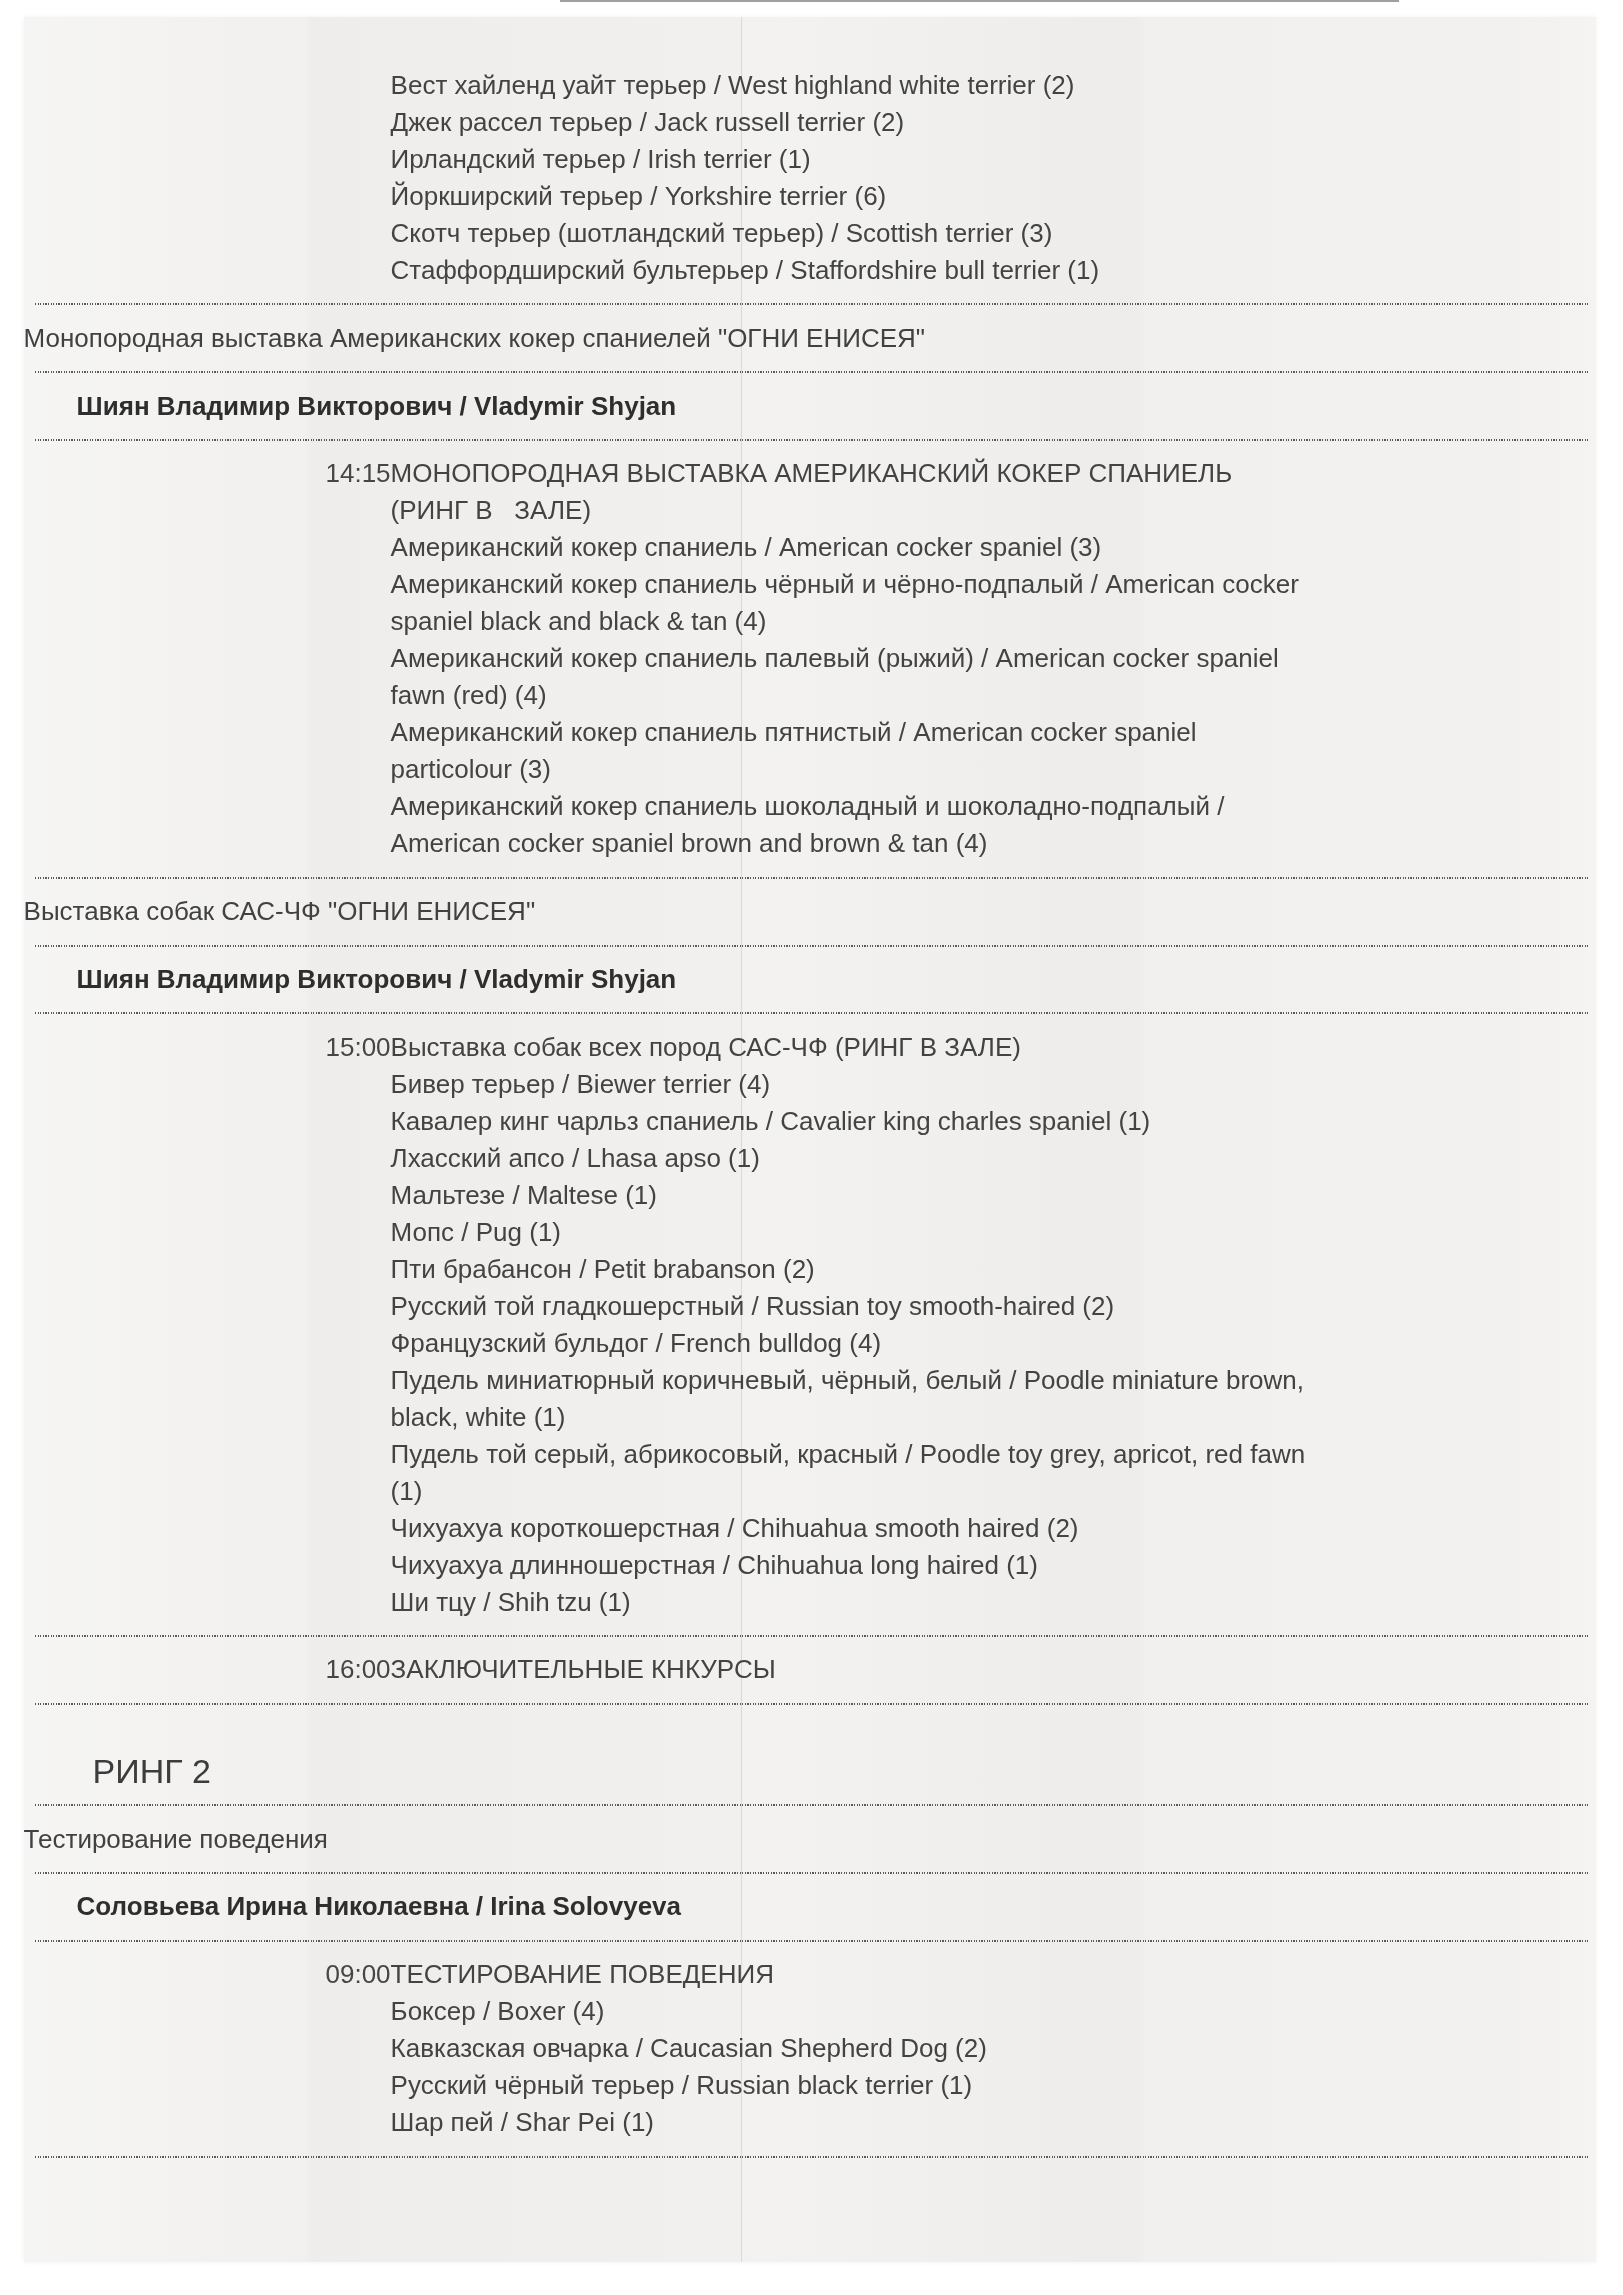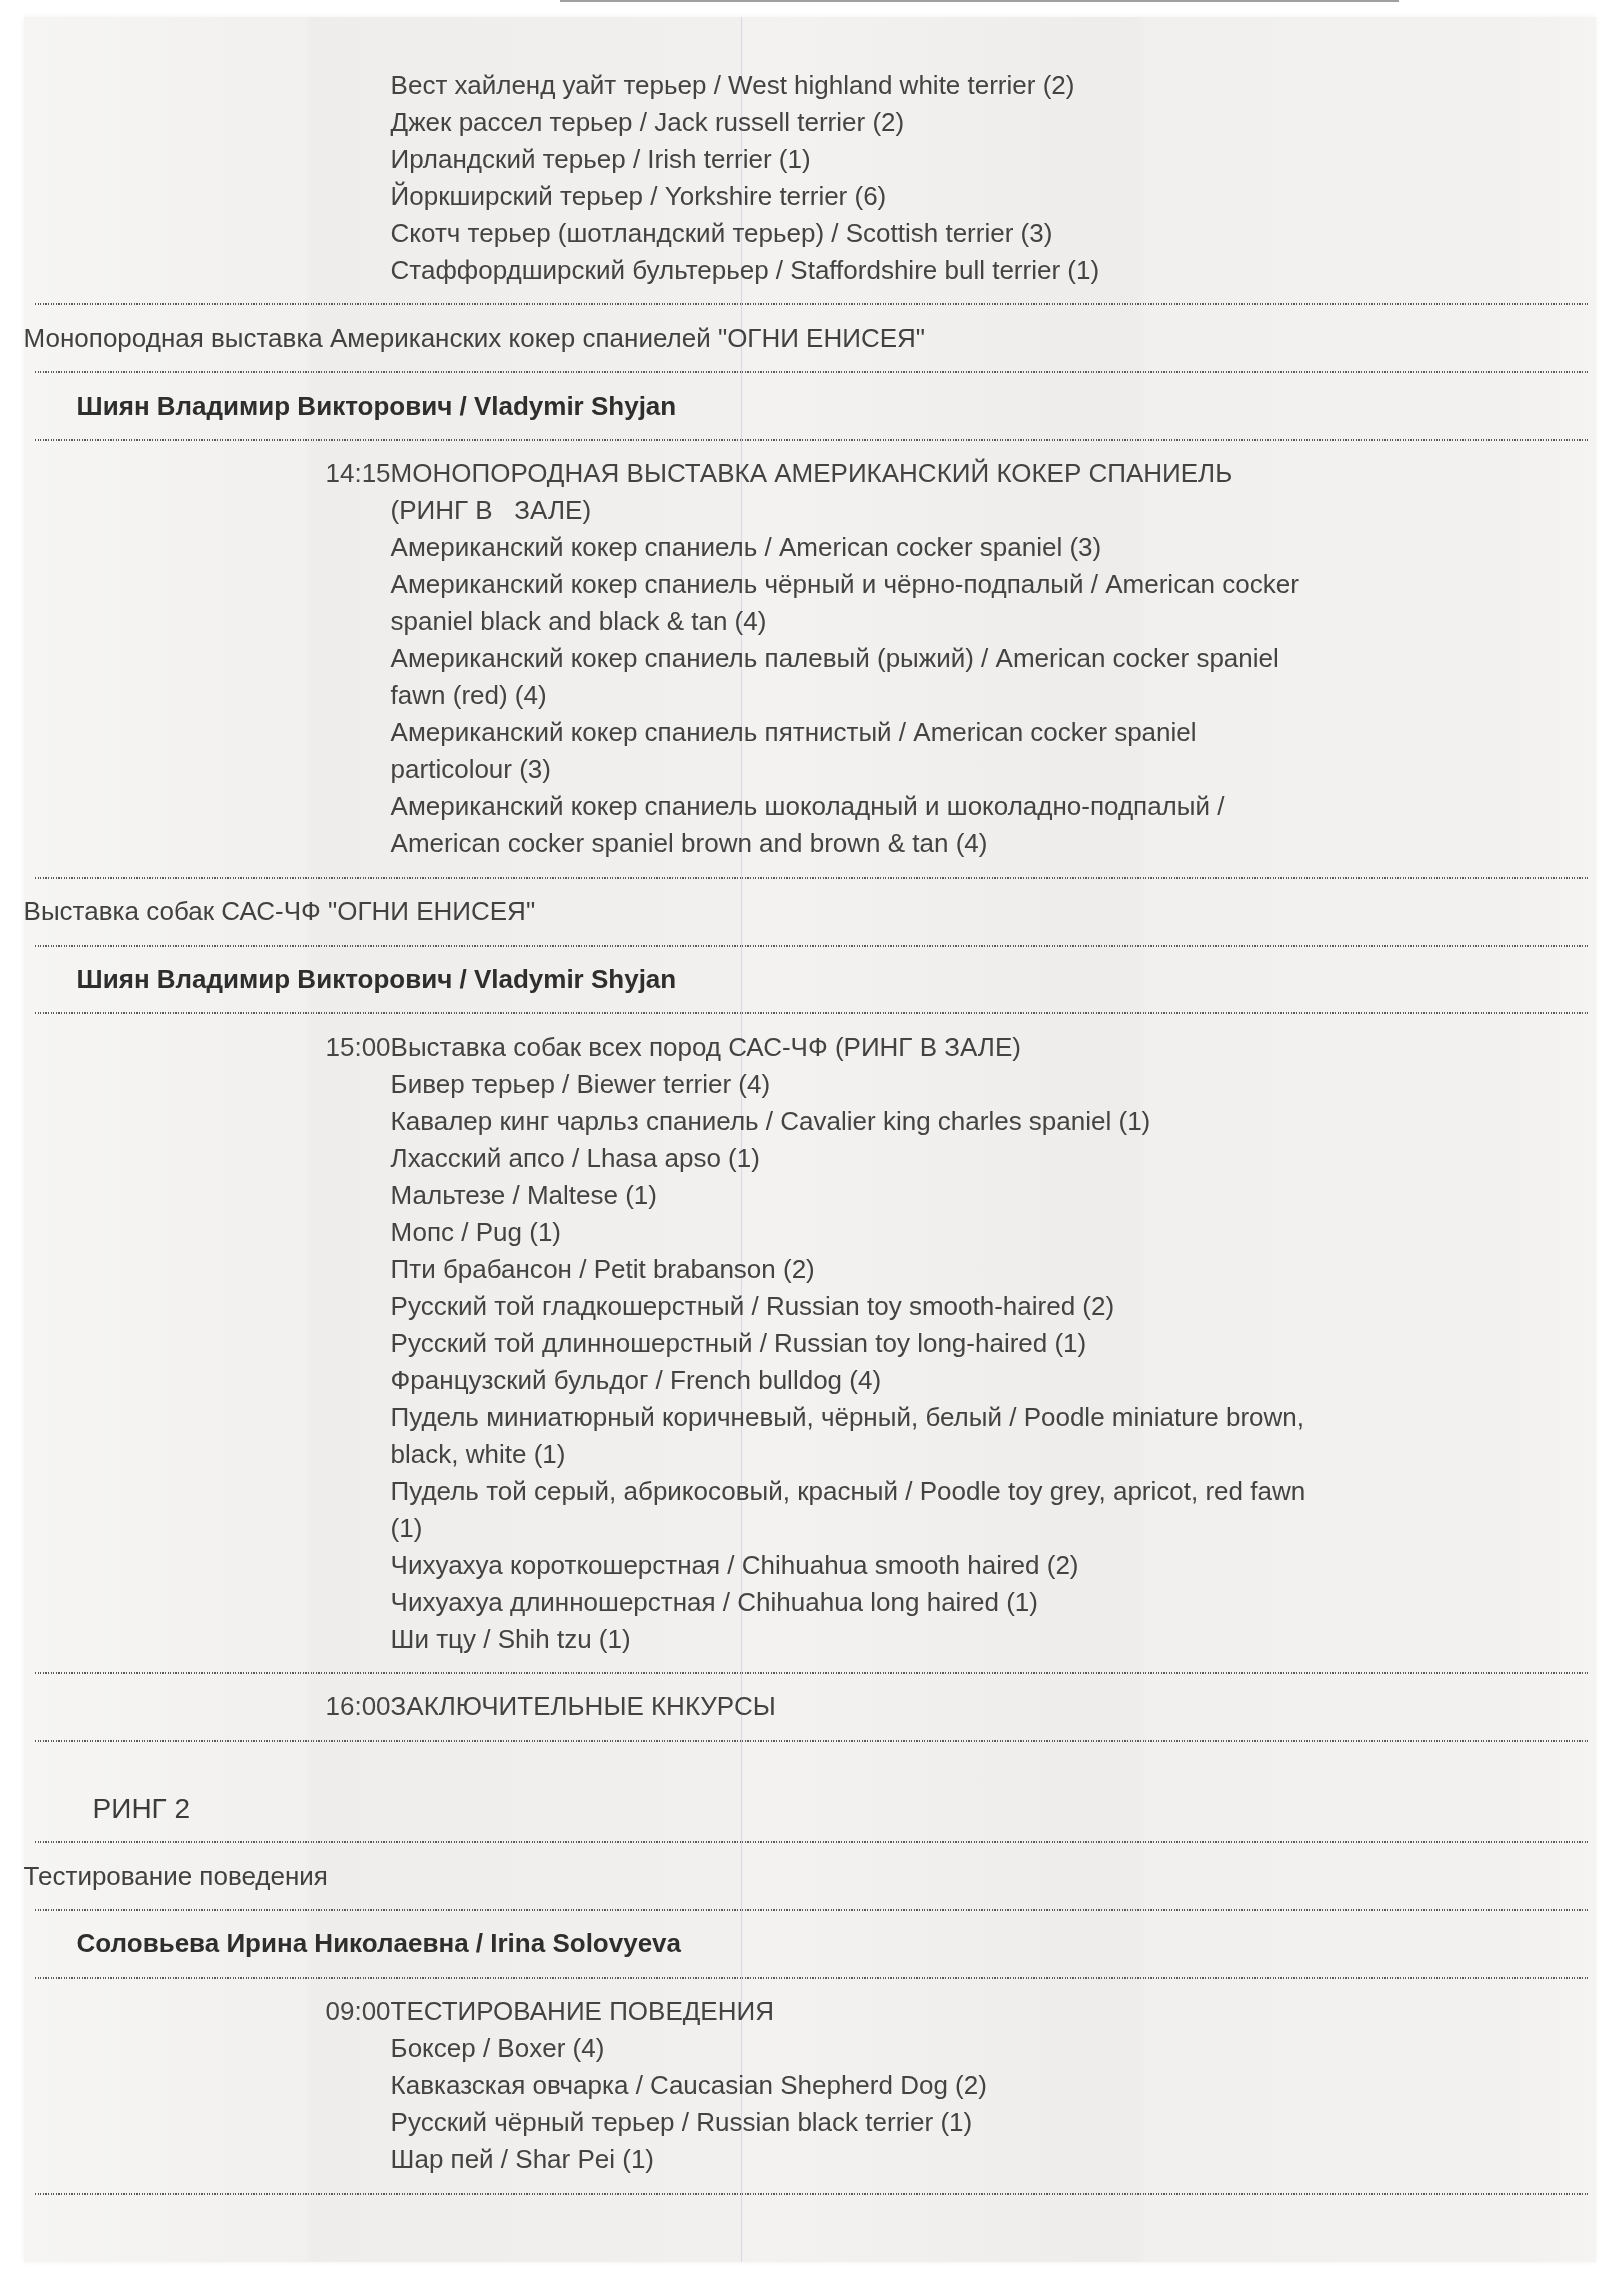--- a/index.html
+++ b/index.html
@@ -31,21 +31,21 @@
     color:#434343;font-size:26px;line-height:37px;}
   .rule{height:2px;margin:14.4px 6.5px 14.4px 11.8px;
     background:repeating-linear-gradient(90deg,#59595b 0px,#59595b 1.3px,
       rgba(0,0,0,0) 1.3px,rgba(0,0,0,0) 2.6px);}
   .row{display:flex;}
   .time{flex:0 0 367px;padding-left:77px;box-sizing:border-box;color:#464646;text-align:right;}
   .cell{flex:1 1 auto;max-width:1199px;}
   .line{white-space:pre;}
   .section-title{color:#414141;}
   .judge{margin-left:53px;font-weight:bold;color:#2e2e2e;}
-  .ring-heading{margin-left:69px;margin-top:48px;font-size:28px;color:#3c3c3c;}
+  .ring-heading{margin-left:69px;margin-top:48px;font-size:34px;color:#3c3c3c;}
 </style>
 </head>
 <body>
 
 <div class="viewport">
   <div class="edge-line"></div>
   <div class="scan">
     <div class="streak"></div>
     <div class="doc" id="doc">
         <div class="row">
@@ -89,21 +89,20 @@
           <div class="time">15:00</div>
           <div class="cell">
             <div class="line">Выставка собак всех пород САС-ЧФ (РИНГ В ЗАЛЕ)</div>
             <div class="line">Бивер терьер / Biewer terrier (4)</div>
             <div class="line">Кавалер кинг чарльз спаниель / Cavalier king charles spaniel (1)</div>
             <div class="line">Лхасский апсо / Lhasa apso (1)</div>
             <div class="line">Мальтезе / Maltese (1)</div>
             <div class="line">Мопс / Pug (1)</div>
             <div class="line">Пти брабансон / Petit brabanson (2)</div>
             <div class="line">Русский той гладкошерстный / Russian toy smooth-haired (2)</div>
-            <div class="line">Русский той длинношерстный / Russian toy long-haired (1)</div>
             <div class="line">Французский бульдог / French bulldog (4)</div>
             <div class="line">Пудель миниатюрный коричневый, чёрный, белый / Poodle miniature brown,</div>
             <div class="line">black, white (1)</div>
             <div class="line">Пудель той серый, абрикосовый, красный / Poodle toy grey, apricot, red fawn</div>
             <div class="line">(1)</div>
             <div class="line">Чихуахуа короткошерстная / Chihuahua smooth haired (2)</div>
             <div class="line">Чихуахуа длинношерстная / Chihuahua long haired (1)</div>
             <div class="line">Ши тцу / Shih tzu (1)</div>
           </div>
         </div>

